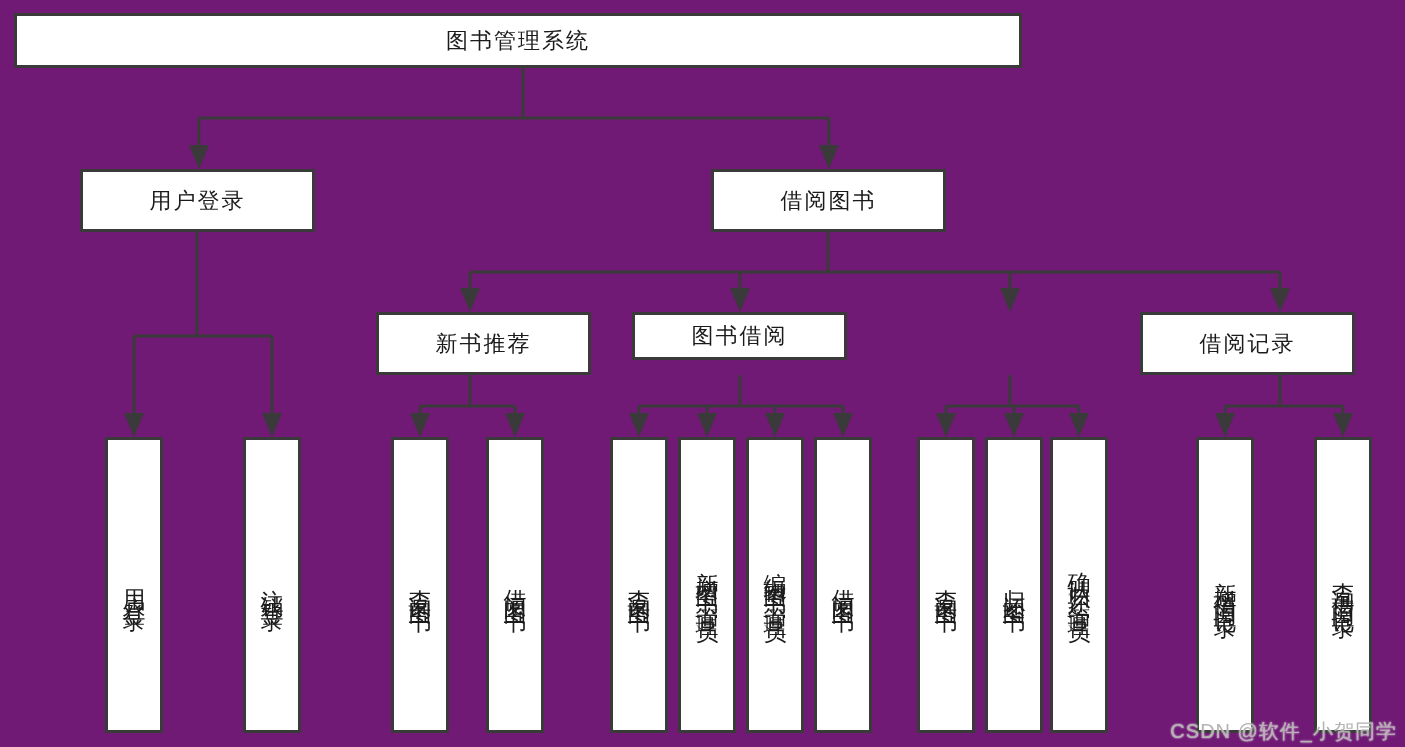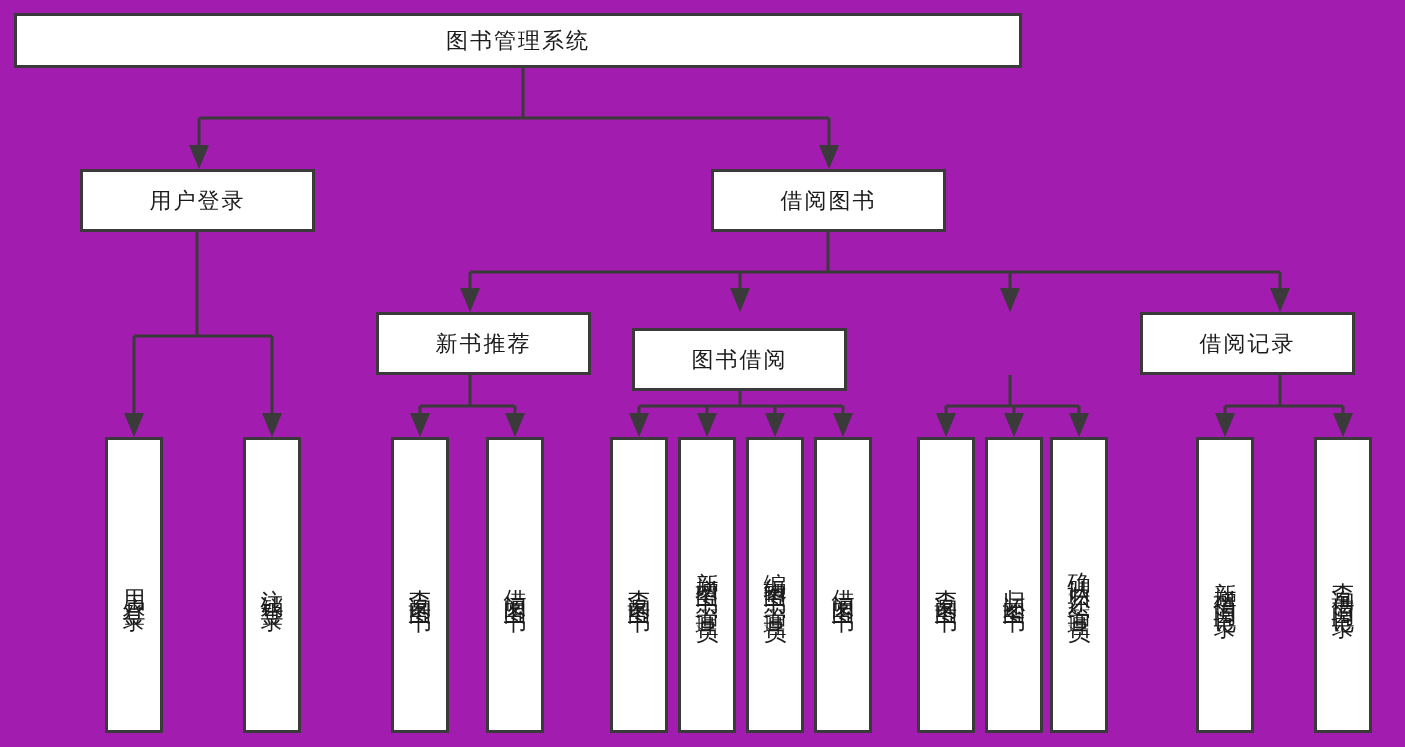--- a/index.html
+++ b/index.html
@@ -5,21 +5,21 @@
   html, body {
     margin: 0;
     padding: 0;
     background: #ffffff;
     font-family: "Liberation Sans", sans-serif;
   }
   #canvas {
     position: relative;
     width: 1405px;
     height: 747px;
-    background: #a21caf;
+    background: #701a75;
     overflow: hidden;
   }
   #connectors {
     position: absolute;
     left: 0;
     top: 0;
     width: 1405px;
     height: 747px;
   }
   .box {
@@ -101,21 +101,21 @@
   <div class="box h" style="left:80px; top:169px; width:235px; height:63px;">
     <span>用户登录</span>
   </div>
   <div class="box h" style="left:711px; top:169px; width:235px; height:63px;">
     <span>借阅图书</span>
   </div>
 
   <div class="box h" style="left:376px; top:312px; width:215px; height:63px;">
     <span>新书推荐</span>
   </div>
-  <div class="box h" style="left:632px; top:312px; width:215px; height:63px;margin-top:16px;">
+  <div class="box h" style="left:632px; top:312px; width:215px; height:48px;">
     <span>图书借阅</span>
   </div>
   <div class="box h" style="left:1140px; top:312px; width:215px; height:63px;">
     <span>借阅记录</span>
   </div>
 
   <div class="box v" style="left:105px; top:437px; width:58px; height:296px;">
     <span>用户登录</span>
   </div>
   <div class="box v" style="left:243px; top:437px; width:58px; height:296px;">
@@ -152,14 +152,15 @@
     <span>确认归还（管理员）</span>
   </div>
 
   <div class="box v" style="left:1196px; top:437px; width:58px; height:296px;">
     <span>新增借阅记录</span>
   </div>
   <div class="box v" style="left:1314px; top:437px; width:58px; height:296px;">
     <span>查询借阅记录</span>
   </div>
 
+  <div class="watermark">CSDN @软件_小贺同学</div>
 
 </div>
 
 </body></html>

